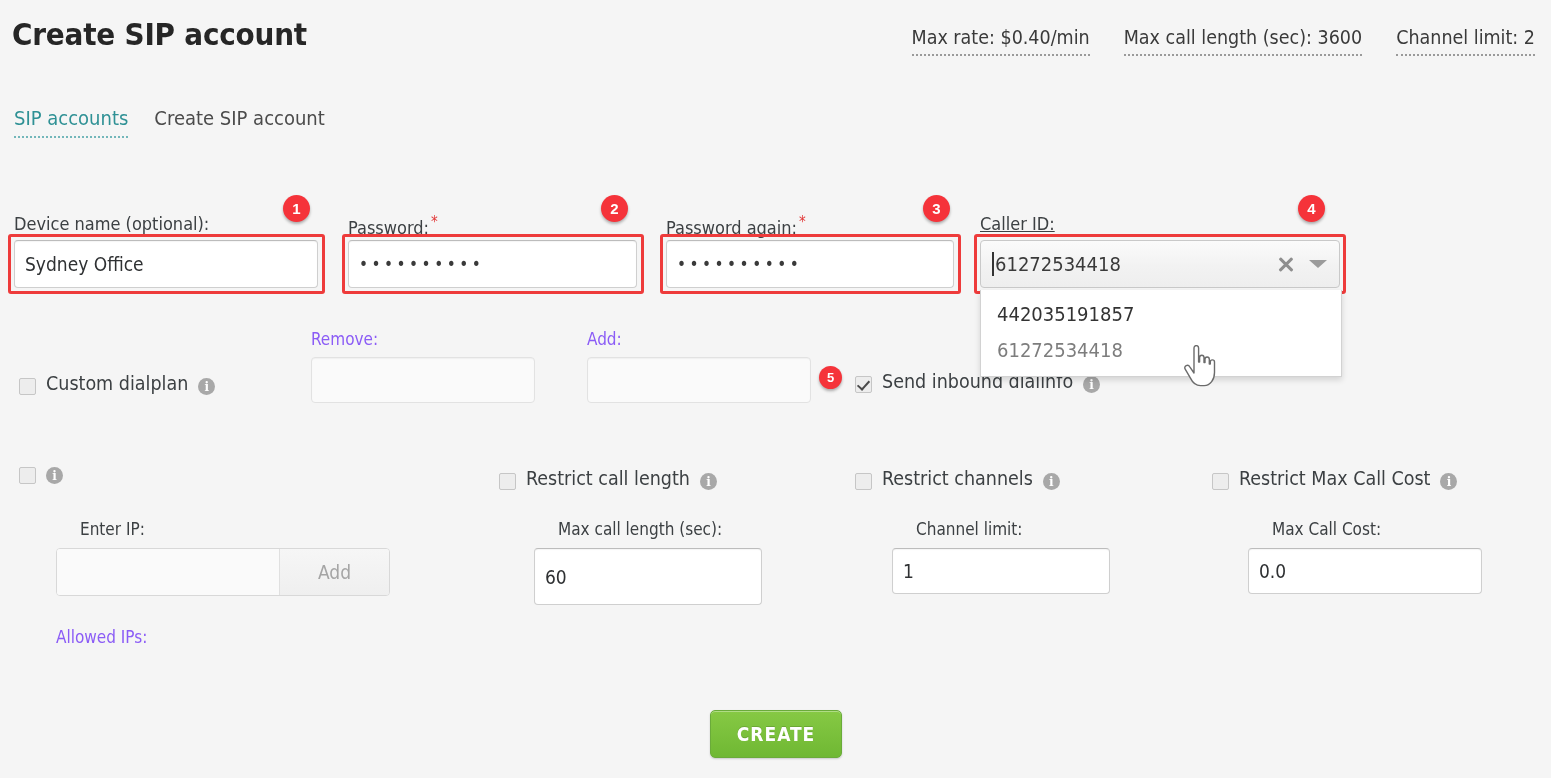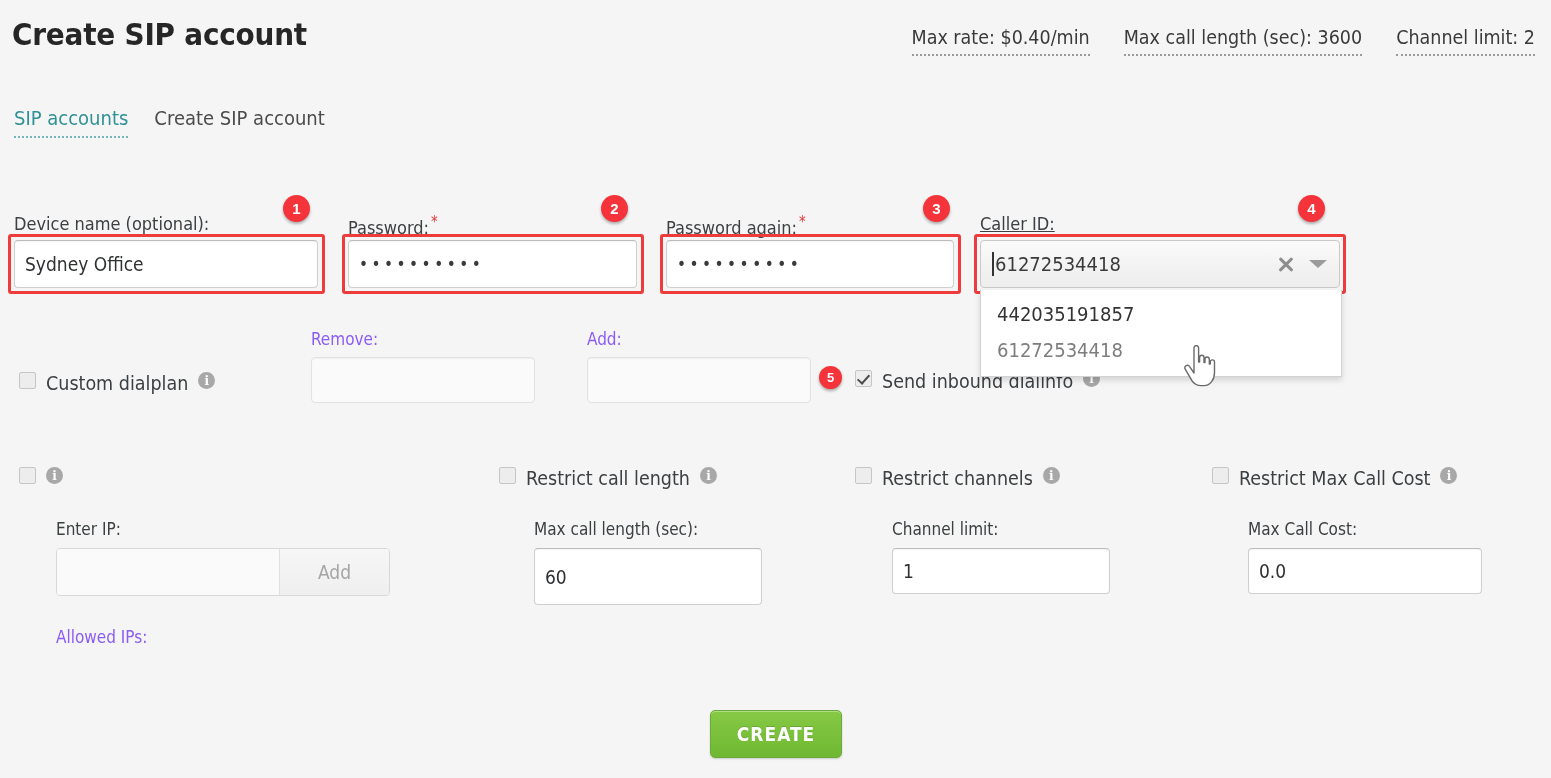--- a/index.html
+++ b/index.html
@@ -148,21 +148,21 @@
     left: 4px;
     top: 1px;
     width: 5px;
     height: 10px;
     border: solid #4a4a4a;
     border-width: 0 2.4px 2.4px 0;
     transform: rotate(42deg);
   }
   .cb-row {
     display: flex;
-    align-items: flex-start;
+    align-items: flex-end;
     gap: 10px;
     white-space: nowrap;
   }
   .cb-label {
     font-size: 19.5px;
     color: #3c4043;
   }
   .info-icon {
     width: 17px;
     height: 17px;
@@ -175,20 +175,21 @@
     font-size: 12px;
     font-weight: 700;
     font-family: "DejaVu Serif", serif;
     line-height: 1;
   }
 
   .sub-label {
     font-size: 17px;
     color: #3c4043;
     white-space: nowrap;
+    margin-left: 24px;
   }
   .muted-label {
     font-size: 17px;
     color: #8b5cf6;
     white-space: nowrap;
   }
 
   
   #caller-box {
     position: absolute;

